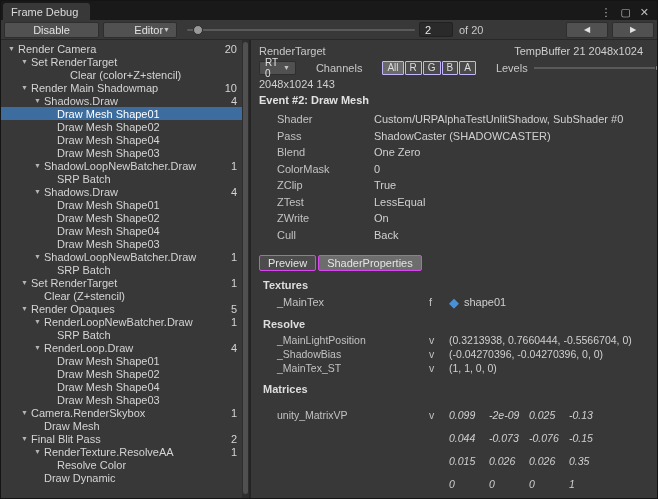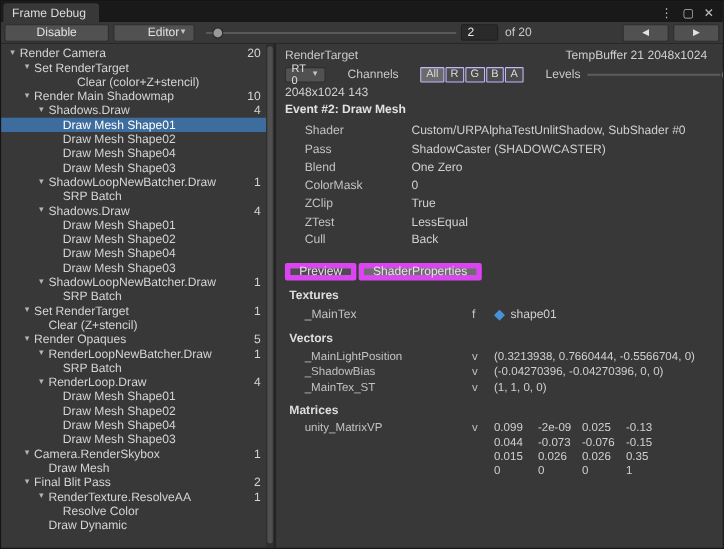--- a/index.html
+++ b/index.html
@@ -60,34 +60,34 @@
   .event-title { height:17px; padding:3px 8px 0; font-weight:bold; color:#e2e2e2; }
 
   
   .shader-table { padding-top:3px; }
   .srow { height:16.5px; display:flex; align-items:center; padding-left:26px; }
   .srow .sl { width:97px; color:#c2c2c2; }
   .srow .sv { color:#d0d0d0; white-space:nowrap; }
 
   
   .detail-tabs { display:flex; gap:2px; padding:12px 0 0 8px; }
-  .tab-btn { height:16px; padding:0 8px; background:#4c4c4c; border:5px solid #d946ef; border-radius:2px; color:#e4e4e4; display:flex; align-items:center; }
+  .tab-btn { height:16px; padding:0 8px; background:#4c4c4c; border:1px solid #d946ef; border-radius:2px; color:#e4e4e4; display:flex; align-items:center; }
   .tab-btn.active { background:#6d6d6d; }
 
   
   .sec-header { font-weight:bold; color:#dedede; padding:8px 0 3px 12px; }
   .prow { display:flex; height:14px; align-items:center; padding-left:26px; font-size:10.5px; white-space:nowrap; }
   .pname { width:152px; color:#c2c2c2; }
   .ptype { width:20px; color:#c2c2c2; }
   .pval { color:#d0d0d0; }
   .pval-wrap { display:flex; align-items:center; }
   .tex-icon { color:#4a90d8; font-size:13px; margin-right:5px; line-height:13px; }
   .prow.tex { font-size:11px; height:16px; }
-  .mrow { display:flex; align-items:flex-start; padding-left:26px; font-size:10.5px; margin-top:1px; }
-  .mgrid { display:grid; grid-template-columns:repeat(4, 40px); row-gap:1px; }
+  .mrow { display:flex; align-items:flex-start; padding-left:26px; font-size:10.5px; margin-top:11px; }
+  .mgrid { display:grid; grid-template-columns:repeat(4, 40px); row-gap:11px;font-style:italic; }
   .mcell { color:#d0d0d0; }
 </style>
 </head>
 <body>
 
 <div class="window">
 
   <div class="titlebar">
     <div class="doc-tab">
       <span>Frame Debug</span>
@@ -353,20 +353,24 @@
             <span class="sl">ColorMask</span>
             <span class="sv">0</span>
           </div>
           <div class="srow">
             <span class="sl">ZClip</span>
             <span class="sv">True</span>
           </div>
           <div class="srow">
             <span class="sl">ZTest</span>
             <span class="sv">LessEqual</span>
+          </div>
+          <div class="srow">
+            <span class="sl">ZWrite</span>
+            <span class="sv">On</span>
           </div>
           <div class="srow">
             <span class="sl">Cull</span>
             <span class="sv">Back</span>
           </div>
         </div>
 
       <div class="detail-tabs">
           <div class="tab-btn">Preview</div>
           <div class="tab-btn active">ShaderProperties</div>
@@ -377,21 +381,21 @@
           <div class="prow tex">
             <span class="pname">_MainTex</span>
             <span class="ptype">f</span>
             <span class="pval-wrap">
               <span class="tex-icon">◆</span>
               <span class="pval">shape01</span>
             </span>
           </div>
         </div>
 
-      <div class="sec-header">Vectors</div>
+      <div class="sec-header">Resolve</div>
       <div>
           <div class="prow">
             <span class="pname">_MainLightPosition</span>
             <span class="ptype">v</span>
             <span class="pval">(0.3213938, 0.7660444, -0.5566704, 0)</span>
           </div>
           <div class="prow">
             <span class="pname">_ShadowBias</span>
             <span class="ptype">v</span>
             <span class="pval">(-0.04270396, -0.04270396, 0, 0)</span>

